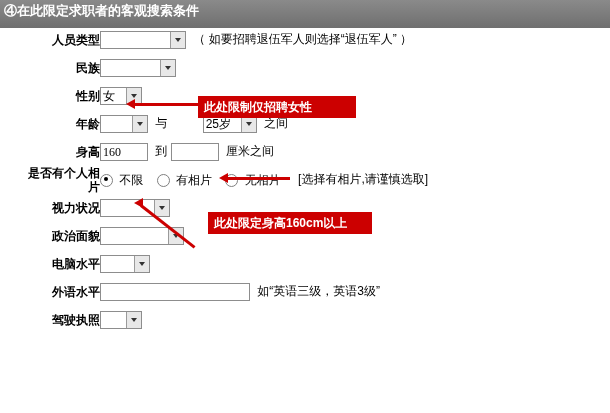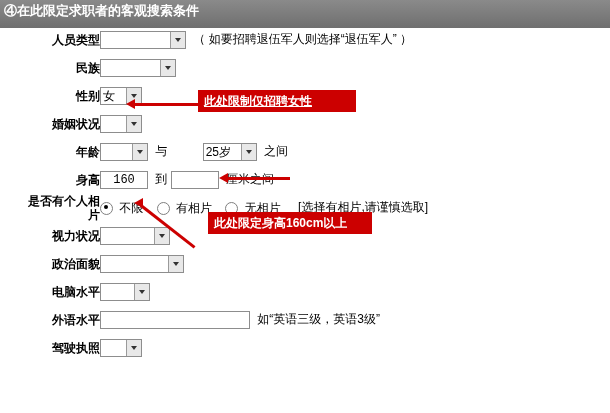--- a/index.html
+++ b/index.html
@@ -116,30 +116,29 @@
   .w-marriage { width: 42px; }
   .w-age { width: 48px; }
   .w-age2 { width: 54px; margin-left: 32px; }
   .w-vision { width: 70px; }
   .w-politics { width: 84px; }
   .w-computer { width: 50px; }
   .w-mandarin { width: 48px; }
   .w-license { width: 42px; }
 
   input.txt {
-    font-family: Liberation Mono, monospace;
+    font-family: Liberation Serif, serif;
     font-size: 12px;
     height: 18px;
     border: 1px solid #8d8d8d;
     background: #ffffff;
     box-sizing: border-box;
     vertical-align: middle;
     padding: 0 2px;
     color: #000;
-    text-align: center;
   }
   .w-foreign { width: 150px; }
   .w-height-in { width: 48px; }
 
   .radio-row { display: inline-block; vertical-align: middle; }
   .radio-item {
     display: inline-block;
     vertical-align: middle;
     margin-right: 10px;
     white-space: nowrap;
@@ -245,31 +244,20 @@
         <td class="fld">
           <span class="selwrap">
             <select class="sel w-sex">
               <option>女</option>
             </select>
             <span class="arrowbox"></span>
           </span>
         </td>
       </tr>
 
-      <tr>
-        <td class="lbl">婚姻状况</td>
-        <td class="fld">
-          <span class="selwrap">
-            <select class="sel w-marriage">
-              <option></option>
-            </select>
-            <span class="arrowbox"></span>
-          </span>
-        </td>
-      </tr>
 
       <tr>
         <td class="lbl">年龄</td>
         <td class="fld">
           <span class="selwrap">
             <select class="sel w-age">
               <option></option>
             </select>
             <span class="arrowbox"></span>
           </span>
@@ -373,21 +361,21 @@
             <span class="arrowbox"></span>
           </span>
         </td>
       </tr>
     </tbody>
       </table>
   </div>
 
   <div class="arrow" style="left:135px; top:103px; width:66px;"></div>
   <div class="arrowhead left" style="left:126px; top:99px;"></div>
-  <div class="annot" style="left:198px; top:90px; width:146px;text-decoration:underline;">此处限制仅招聘女性</div>
+  <div class="annot" style="left:198px; top:96px; width:146px;">此处限制仅招聘女性</div>
 
   <div class="arrow" style="left:228px; top:177px; width:62px;"></div>
   <div class="arrowhead left" style="left:219px; top:173px;"></div>
 
   <div class="arrow" style="left:141px; top:204px; width:68px; transform:rotate(38deg); transform-origin:left center;"></div>
   <div class="arrowhead left" style="left:134px; top:198px;"></div>
   <div class="annot" style="left:208px; top:212px; width:152px;">此处限定身高160cm以上</div>
 
 </div>
 

